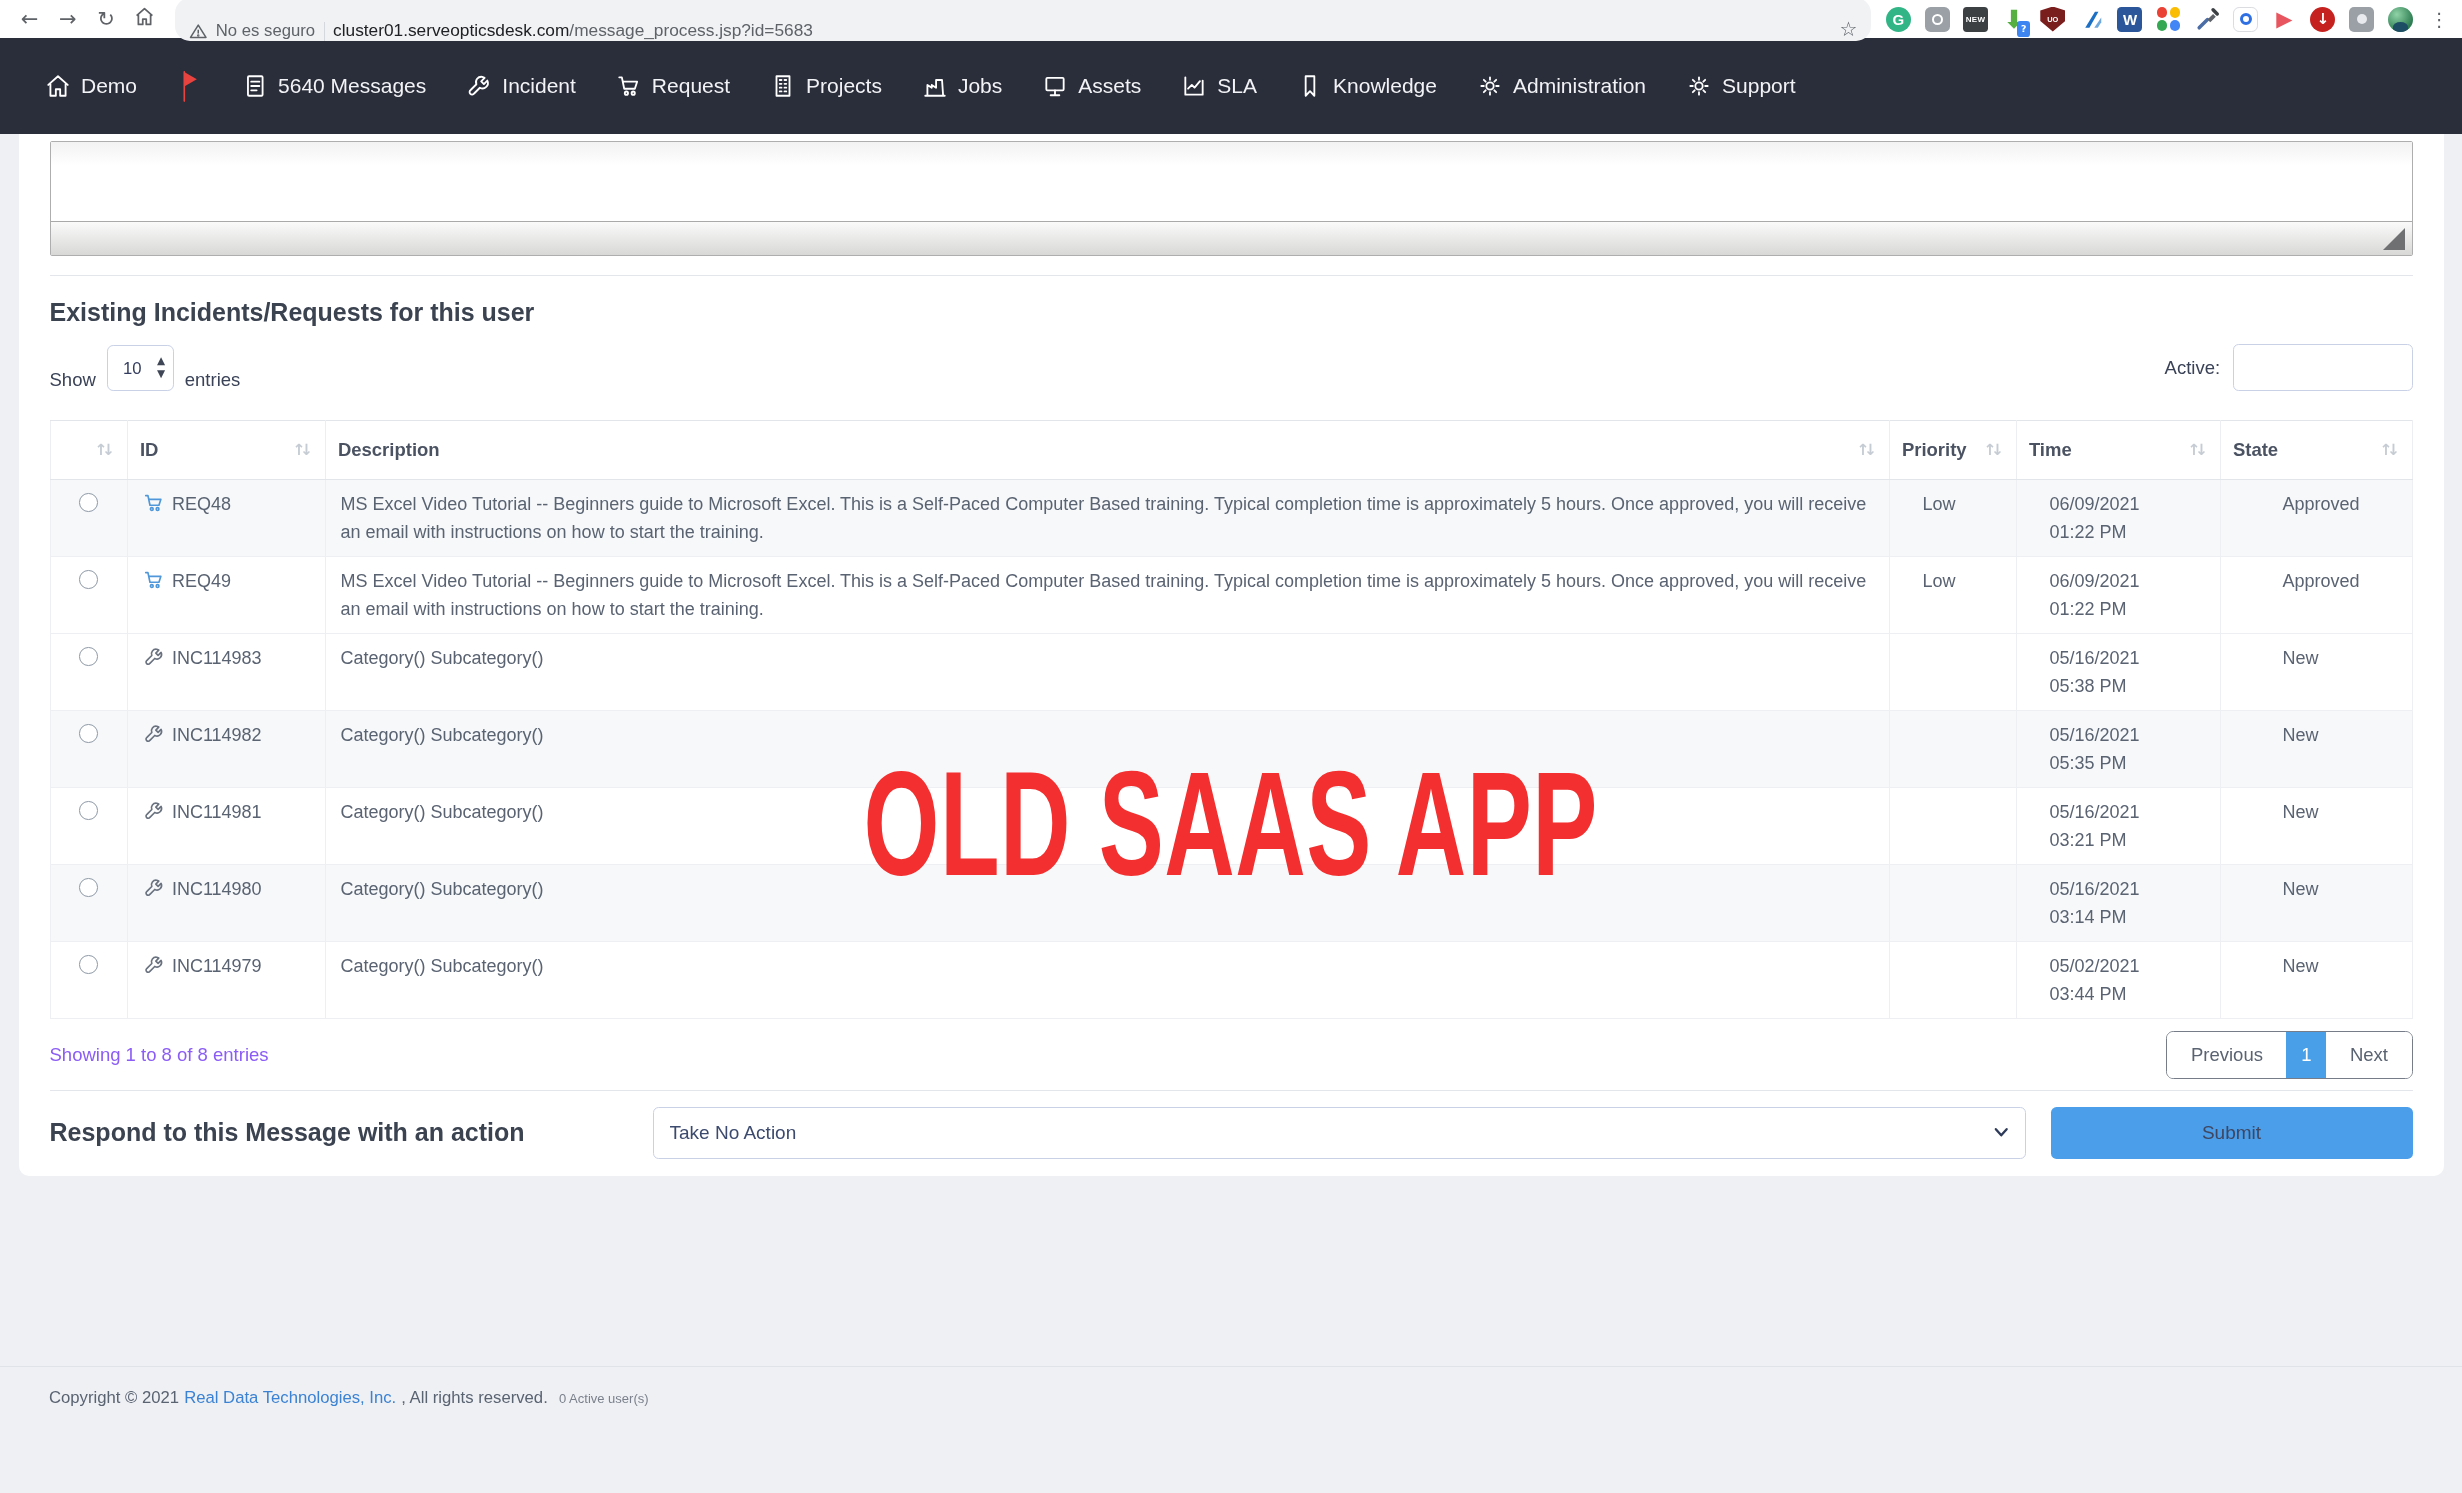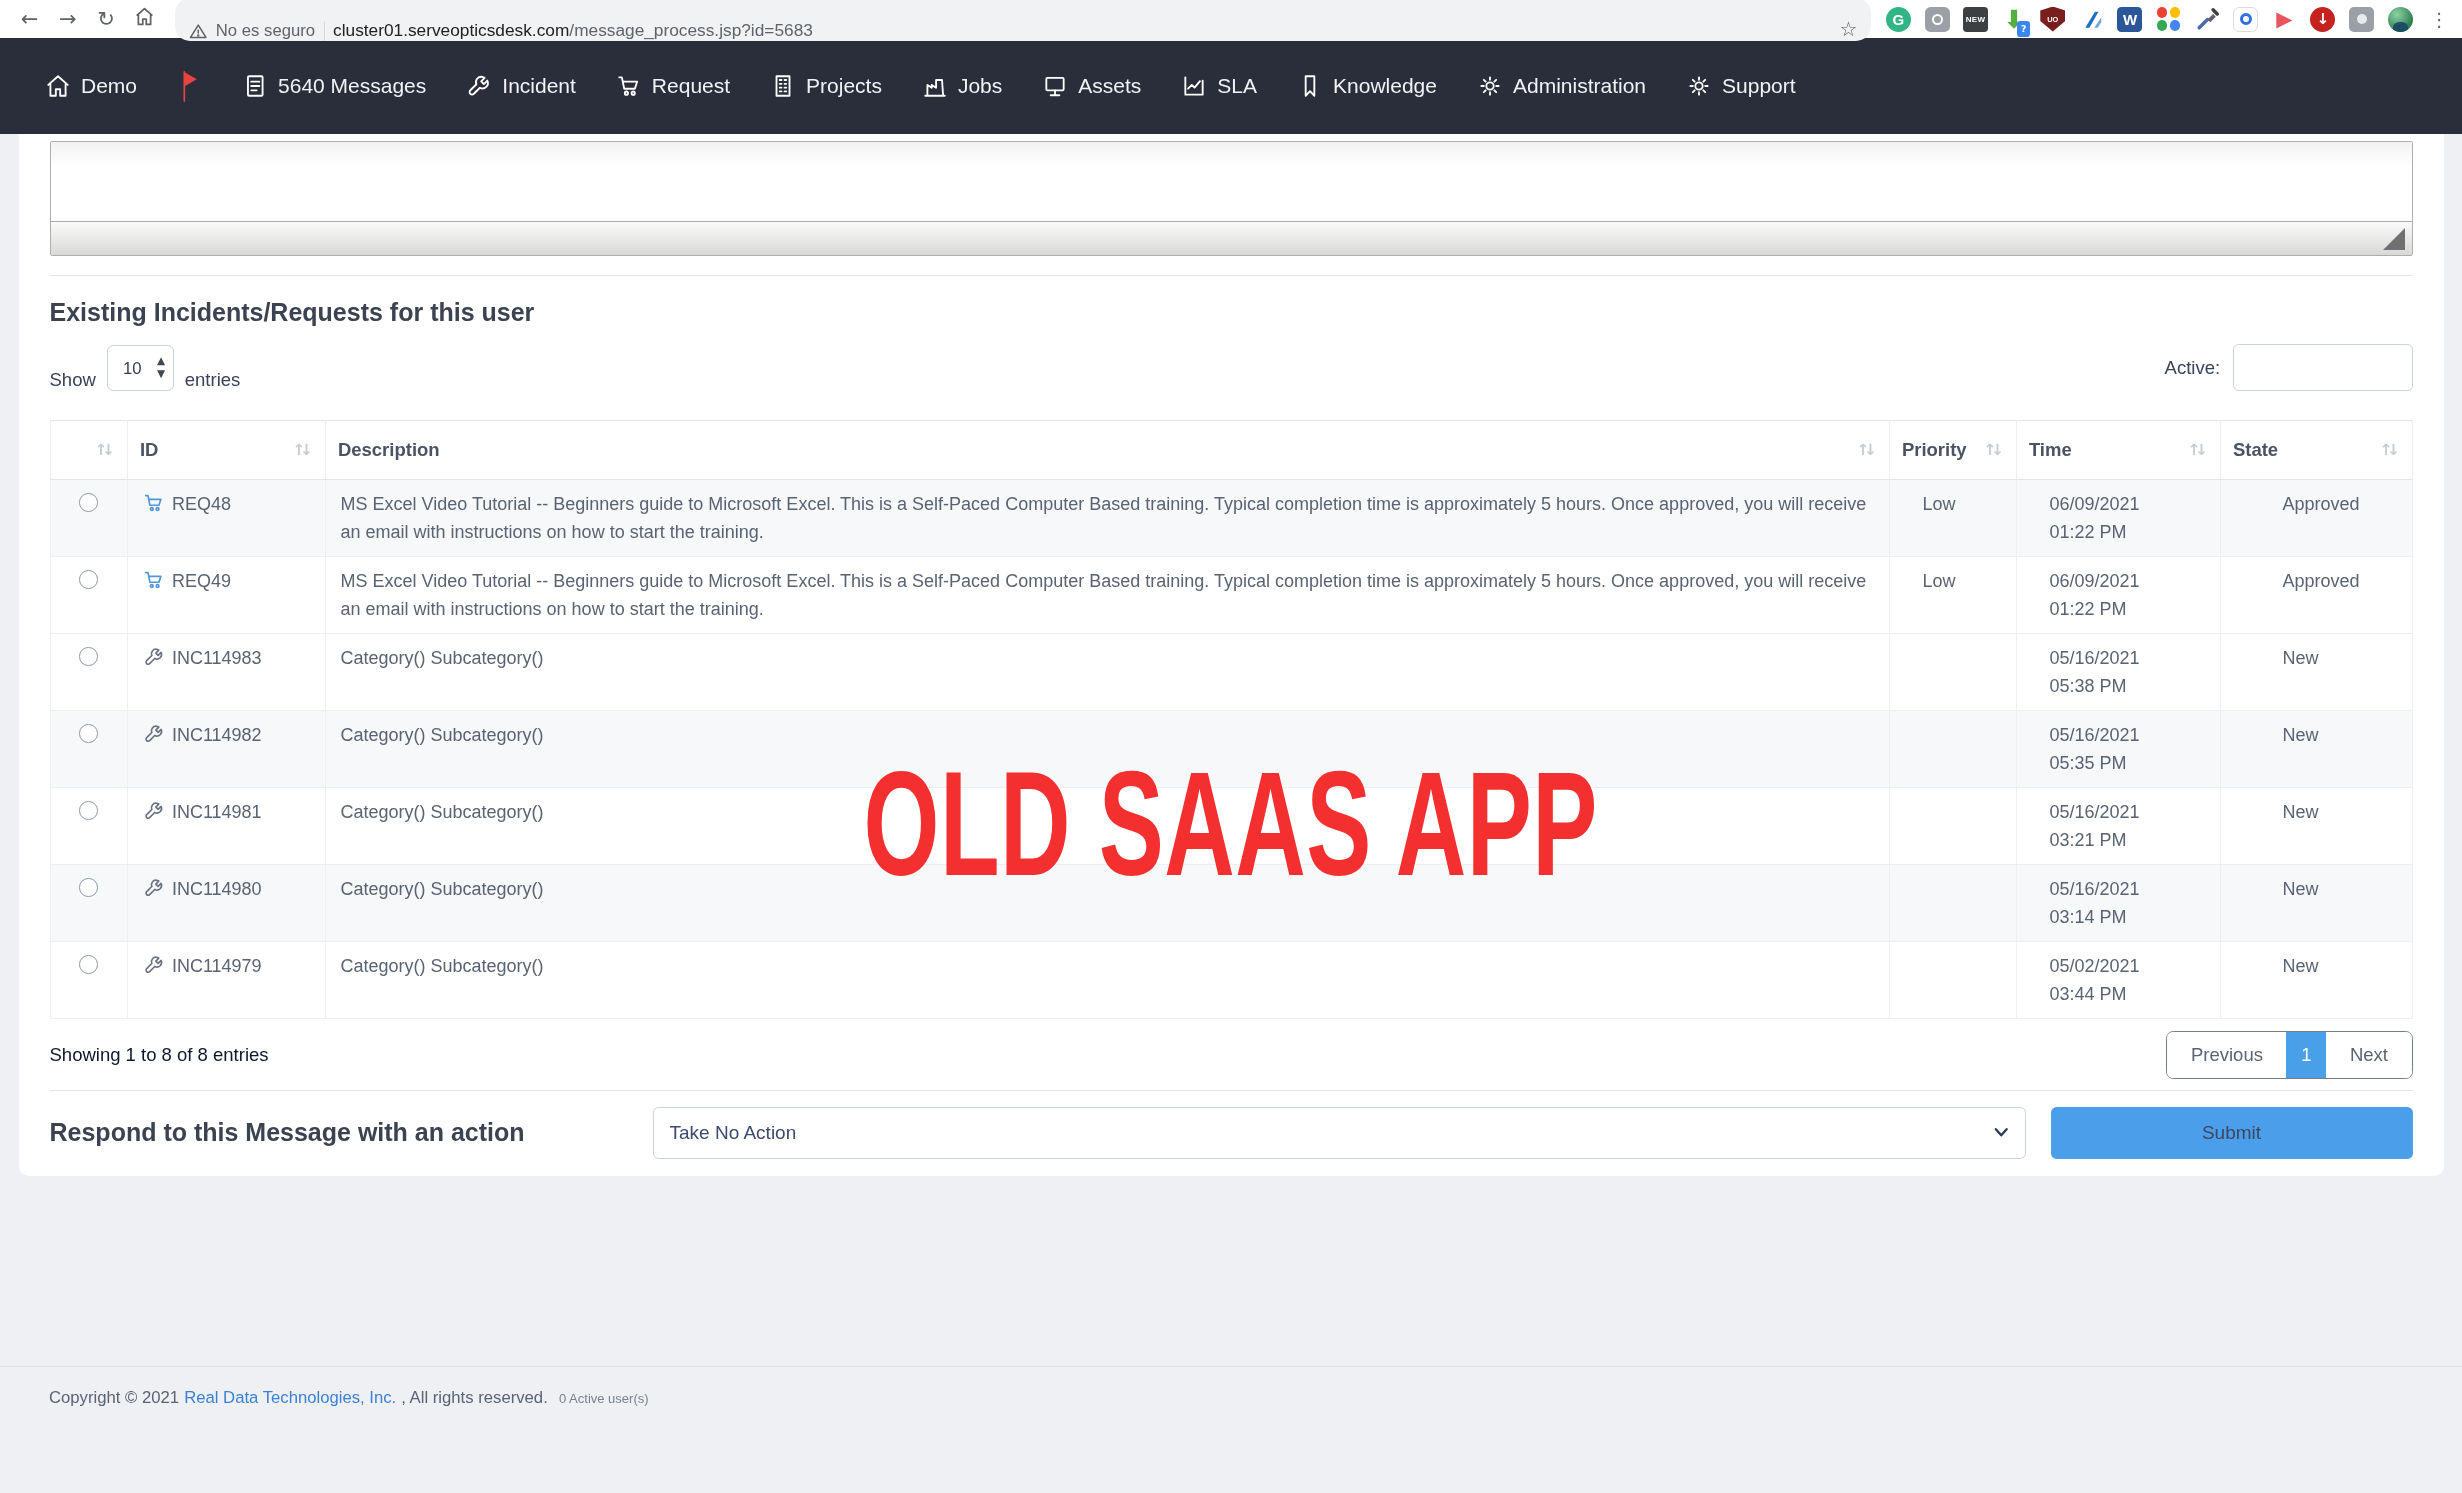--- a/index.html
+++ b/index.html
@@ -92,21 +92,21 @@
   .idcell.inc svg{stroke:#6a7280}
   td.c-pri{padding-left:33px}
   td.c-time{padding-left:33px;padding-right:43px}
   td.c-state{padding-left:62px}
 
   .watermark-wrap{position:absolute;left:0;right:0;top:621px;text-align:center;pointer-events:none;z-index:6}
   .watermark{display:inline-block;font-size:119px;font-weight:700;color:#f32f2f;white-space:nowrap;
     transform:scale(.82,1.25);letter-spacing:0.6px}
 
   .tfoot{display:flex;align-items:center;margin-top:12.4px}
-  .summary{font-size:18.5px;color:#0f172a}
+  .summary{font-size:18.5px;color:#8b5cf6}
   .pager{margin-left:auto;display:flex;align-items:stretch;height:48px;border:1.2px solid #767d88;
     border-radius:7.4px;overflow:hidden;font-size:18.5px;color:#5a6372}
   .pager .pbtn{display:flex;align-items:center;padding:0 23.5px;cursor:pointer;background:#fff}
   .pager .pnum{display:flex;align-items:center;justify-content:center;width:40px;background:#4aa0e8;color:#fff;cursor:pointer}
   hr.div2{border:none;border-top:0.6px solid #e3e6ea;margin-top:11px}
 
   .respond{display:flex;align-items:center;margin-top:16px}
   .h-respond{width:603px;font-size:25px;font-weight:700;color:#3b4250;flex:0 0 auto}
   .actwrap{position:relative;flex:1 1 auto;margin-right:25px}
   select.actsel{appearance:none;-webkit-appearance:none;width:100%;height:52px;border:0.6px solid #c9d1e6;

